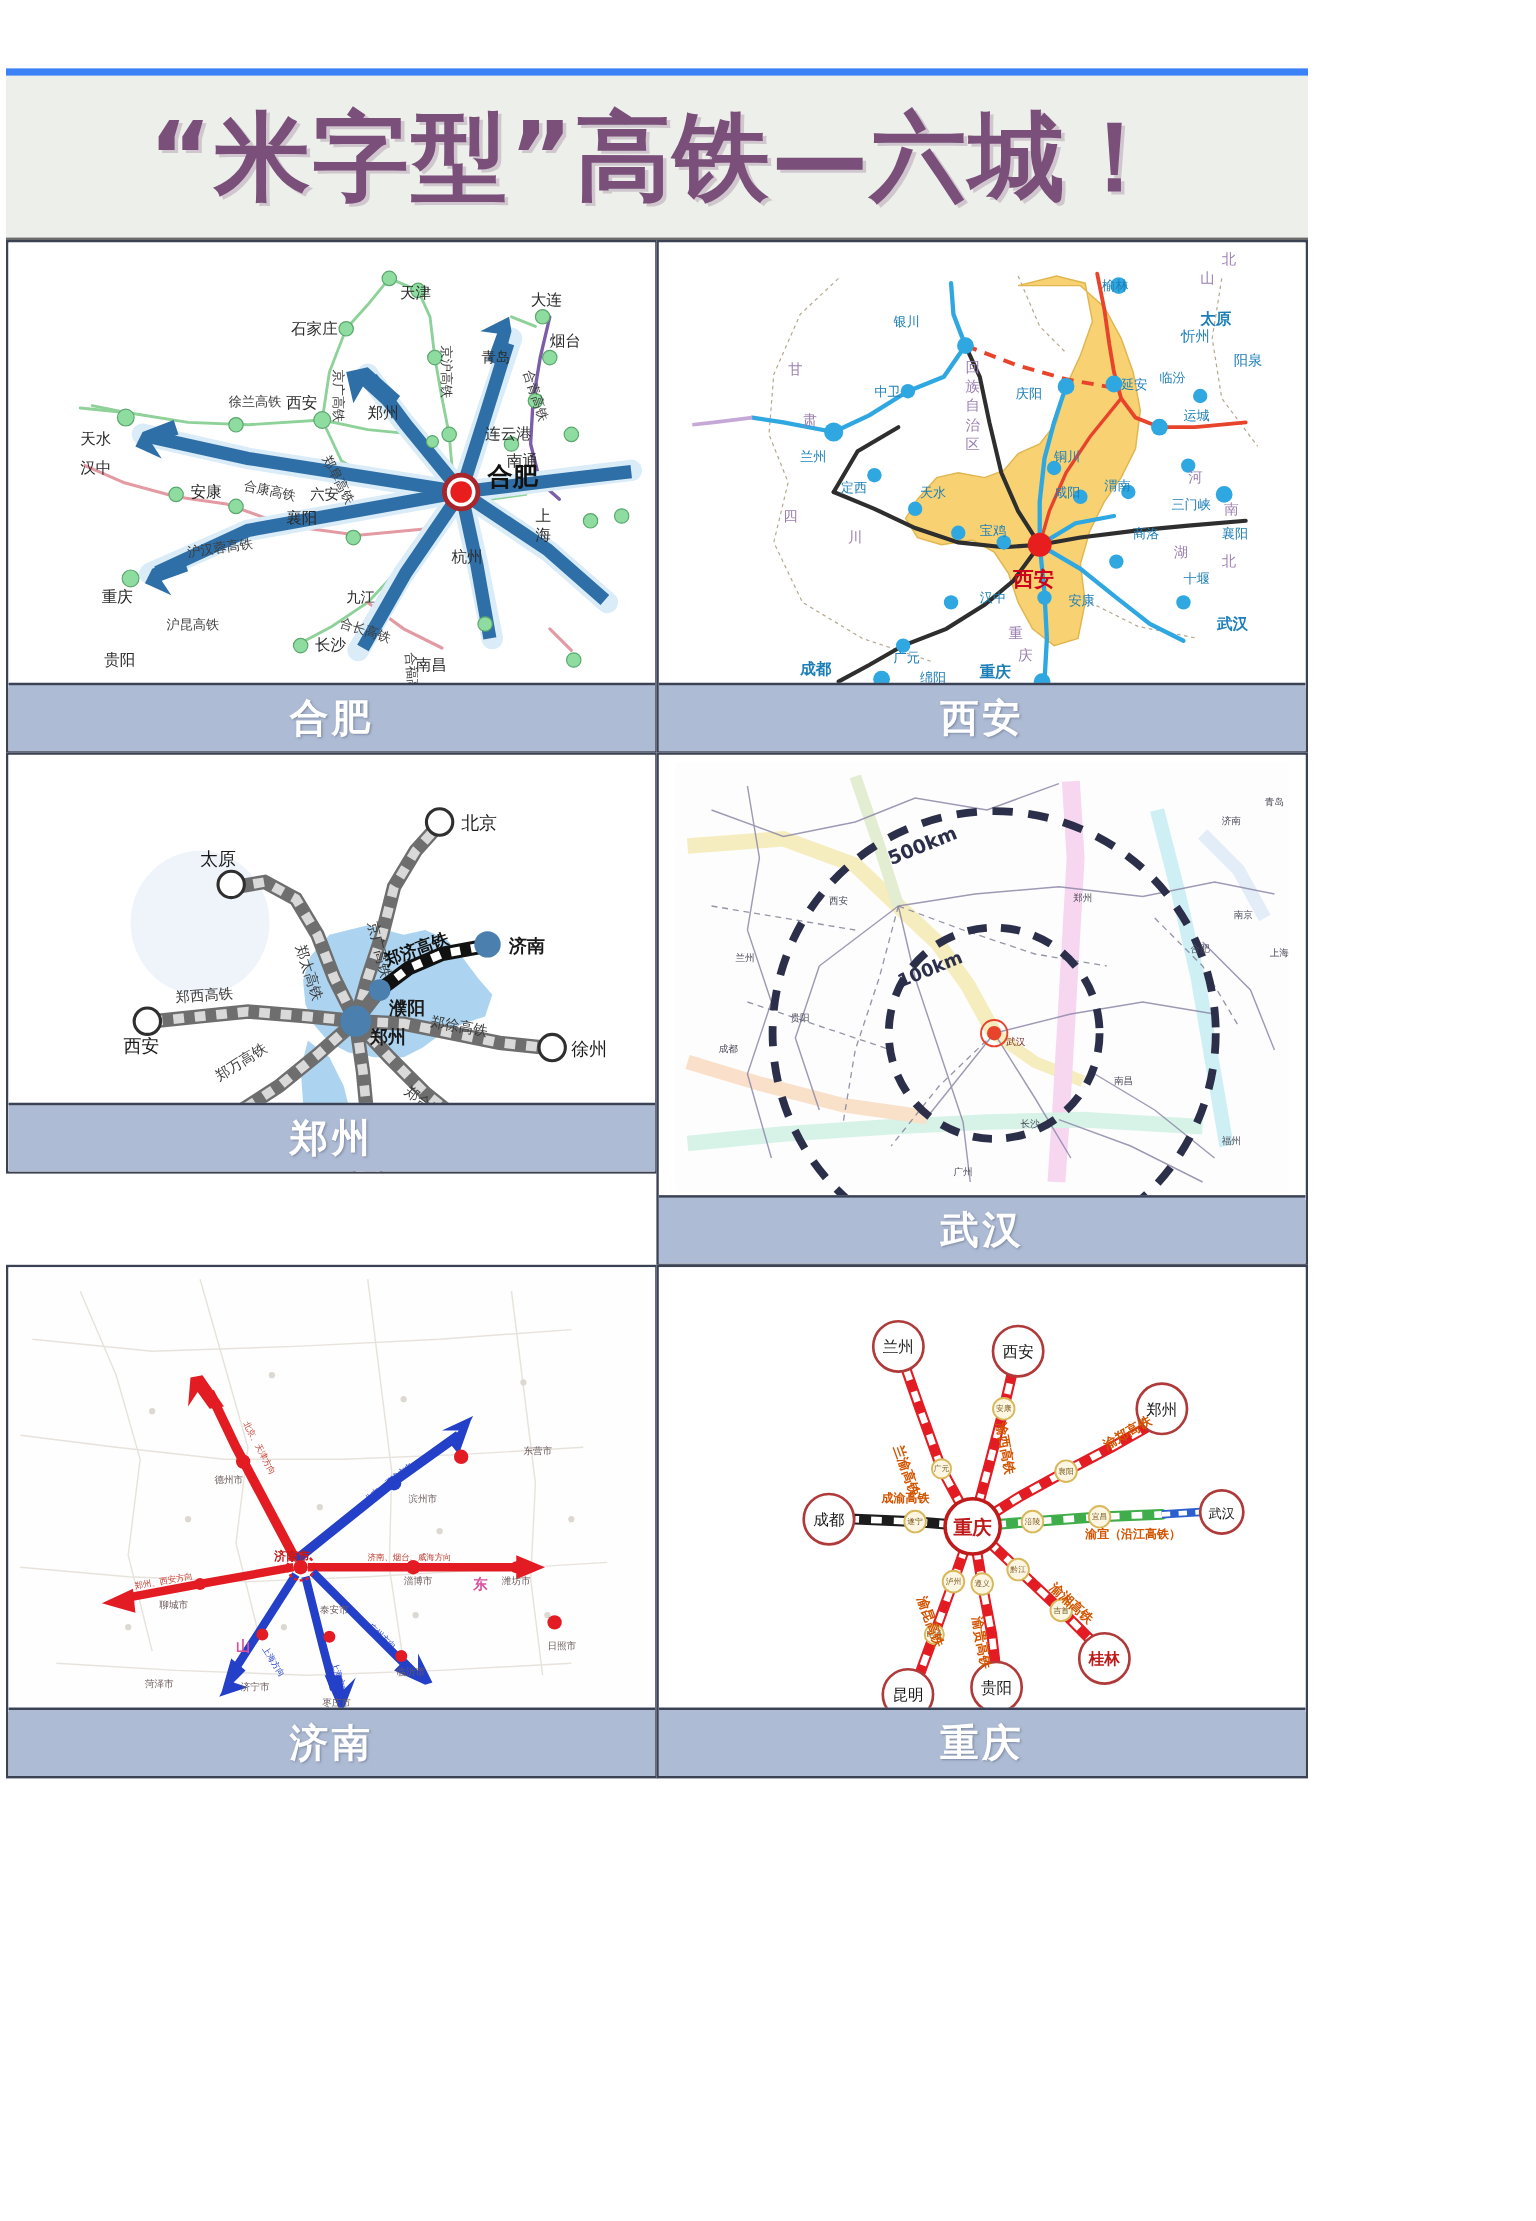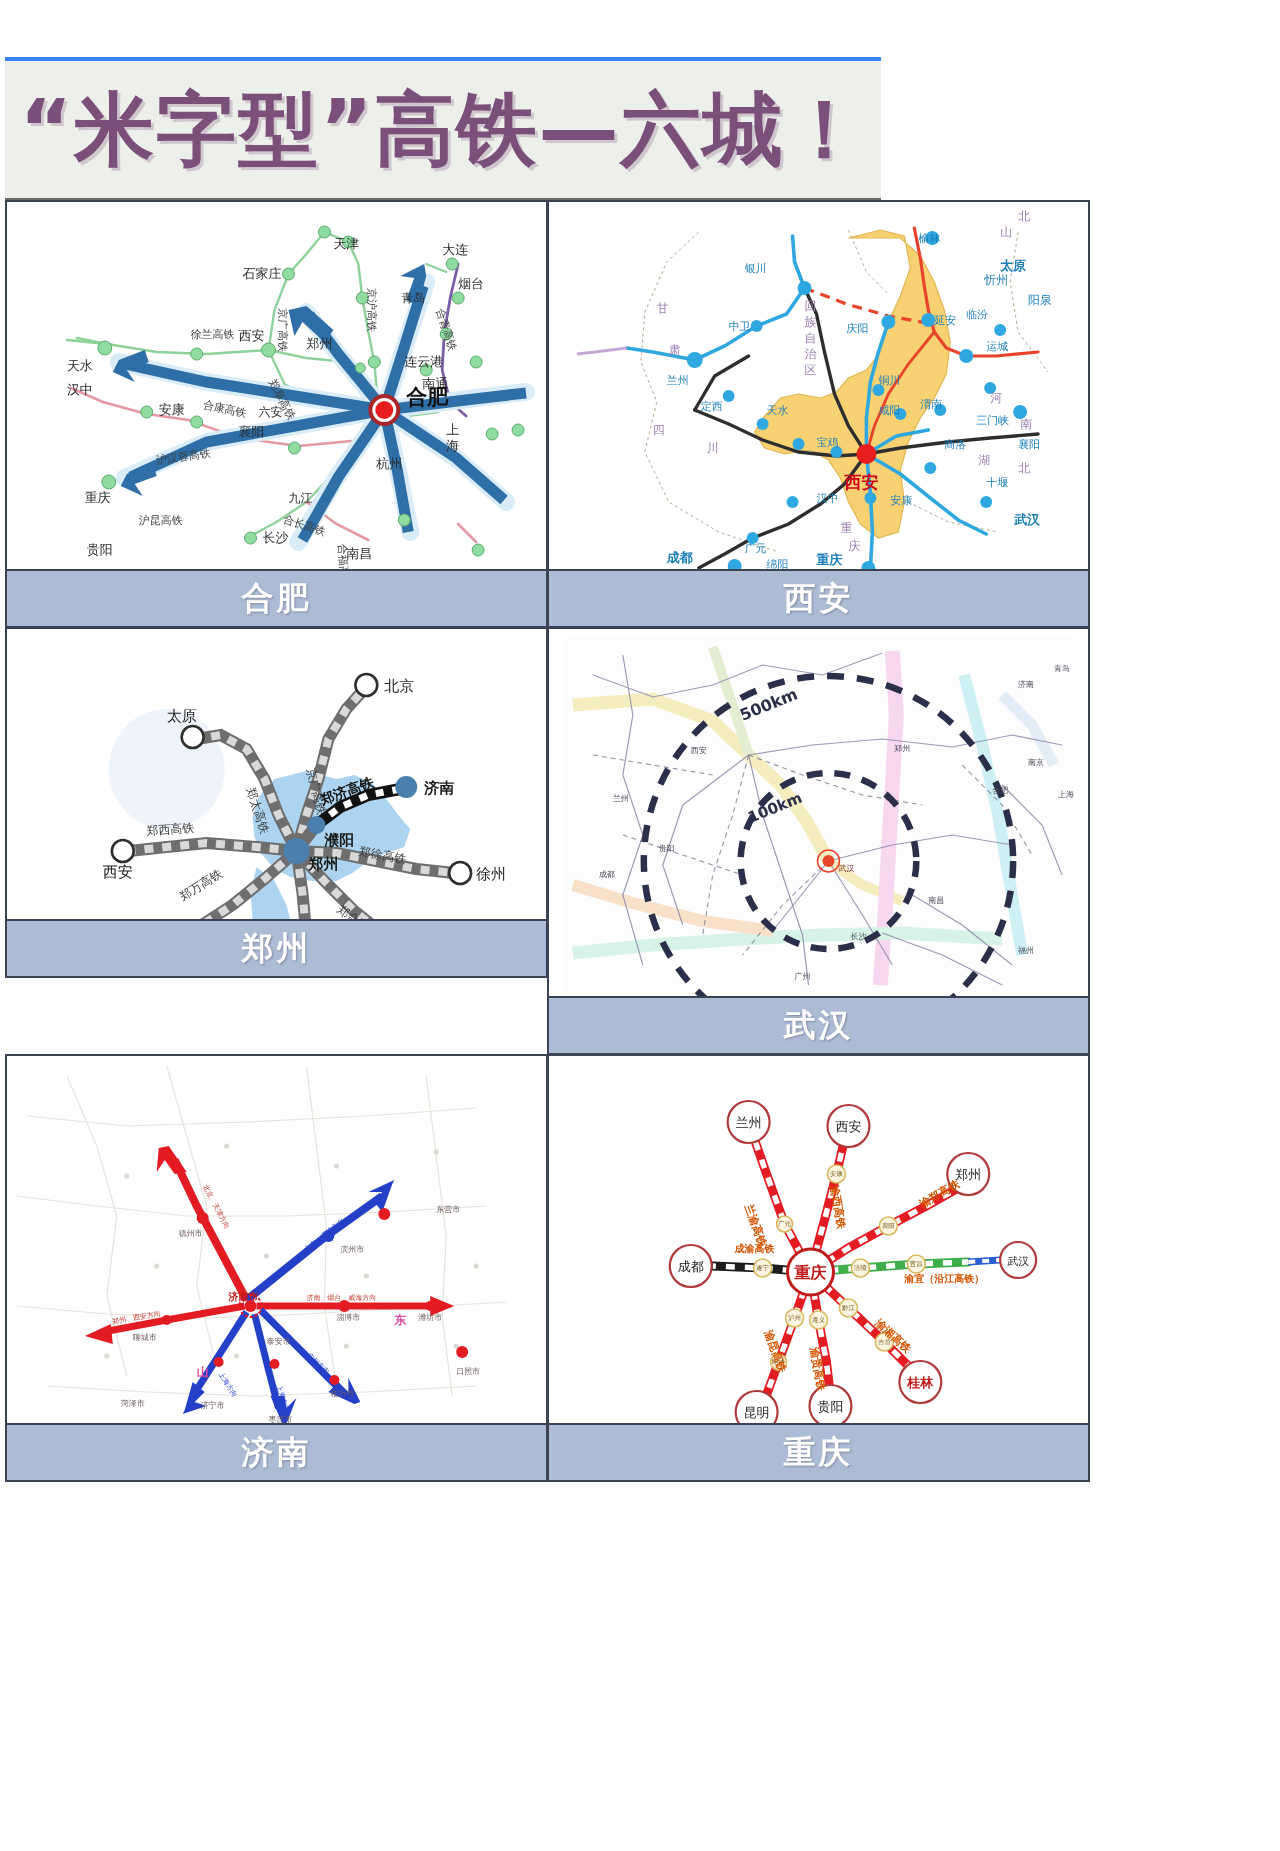--- a/index.html
+++ b/index.html
@@ -1,22 +1,22 @@
 <!DOCTYPE html>
 <html><head>
 <meta charset="utf-8">
 <style>
   html,body{margin:0;padding:0;background:#ffffff;}
   body{width:1280px;height:1851px;font-family:"Liberation Sans","DejaVu Sans",sans-serif;overflow:hidden;}
   .page{position:relative;width:1280px;height:1851px;background:#ffffff;}
 
   
   .title-banner{
-    position:absolute;left:5px;top:57px;width:876px;height:143px;
-    background:#edefea;border-top:4px solid #3b82f6;border-bottom:2px solid #6b6b6b;
+    position:absolute;left:5px;top:57px;width:1085px;height:143px;
+    background:#edefea;border-top:6px solid #3b82f6;border-bottom:2px solid #6b6b6b;
     display:flex;align-items:center;justify-content:center;box-sizing:border-box;
   }
   .title-text{
     font-family:"DejaVu Sans","Liberation Sans",sans-serif;
     font-size:80px;font-weight:bold;color:#7a4f7a;letter-spacing:2px;
     text-shadow:3px 3px 0 rgba(120,80,120,0.25);
     white-space:nowrap;line-height:1;
   }
 
   

